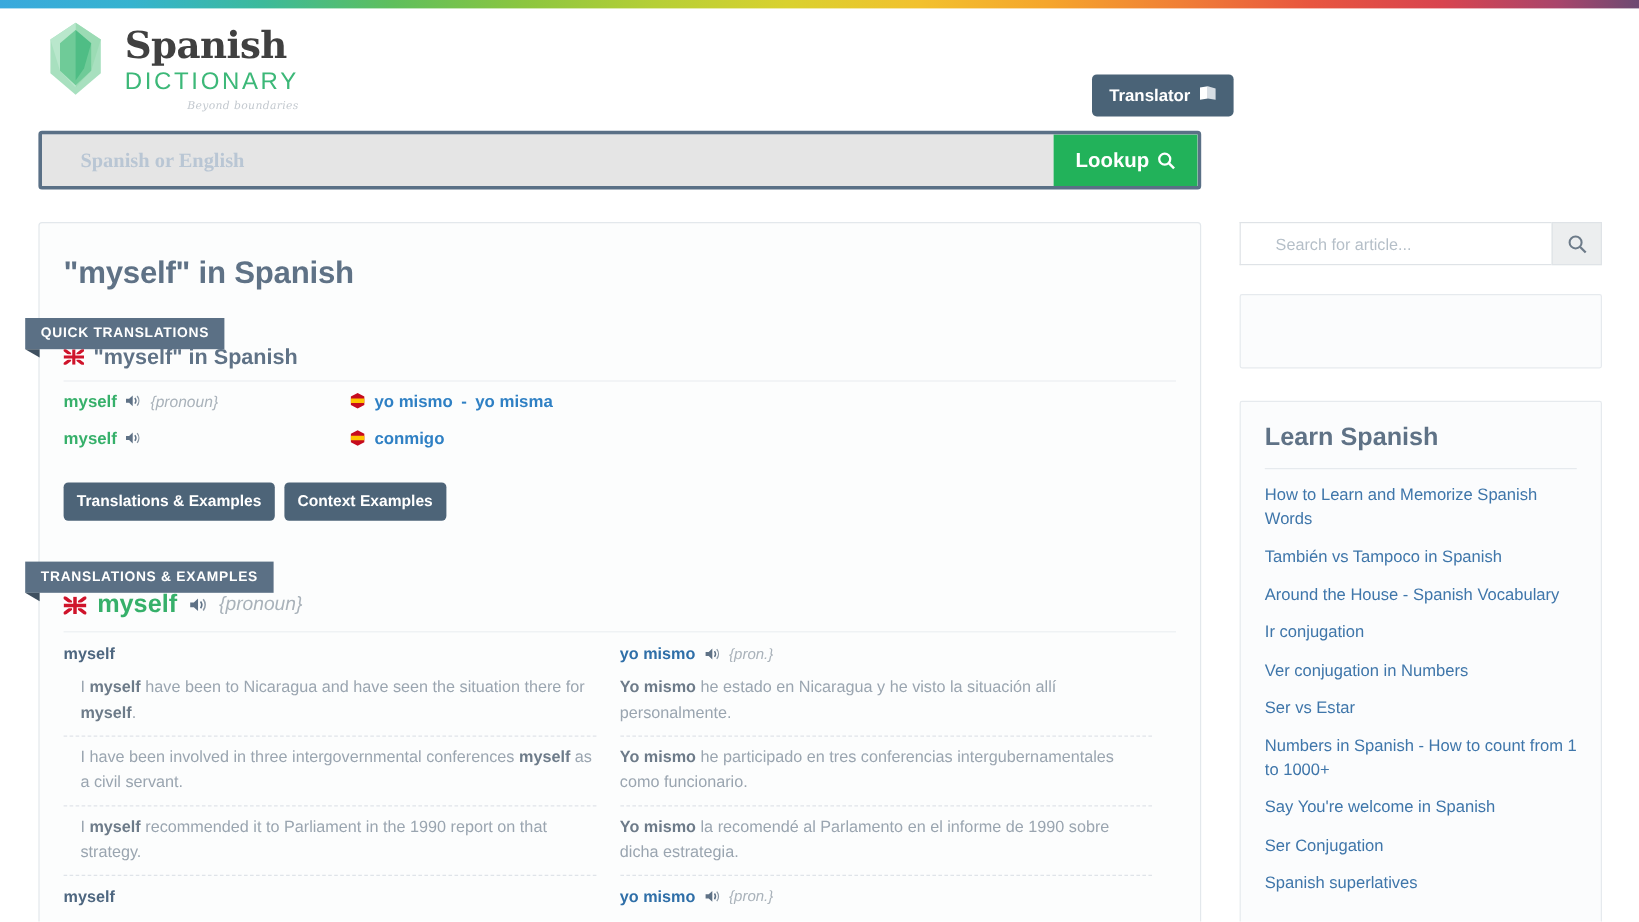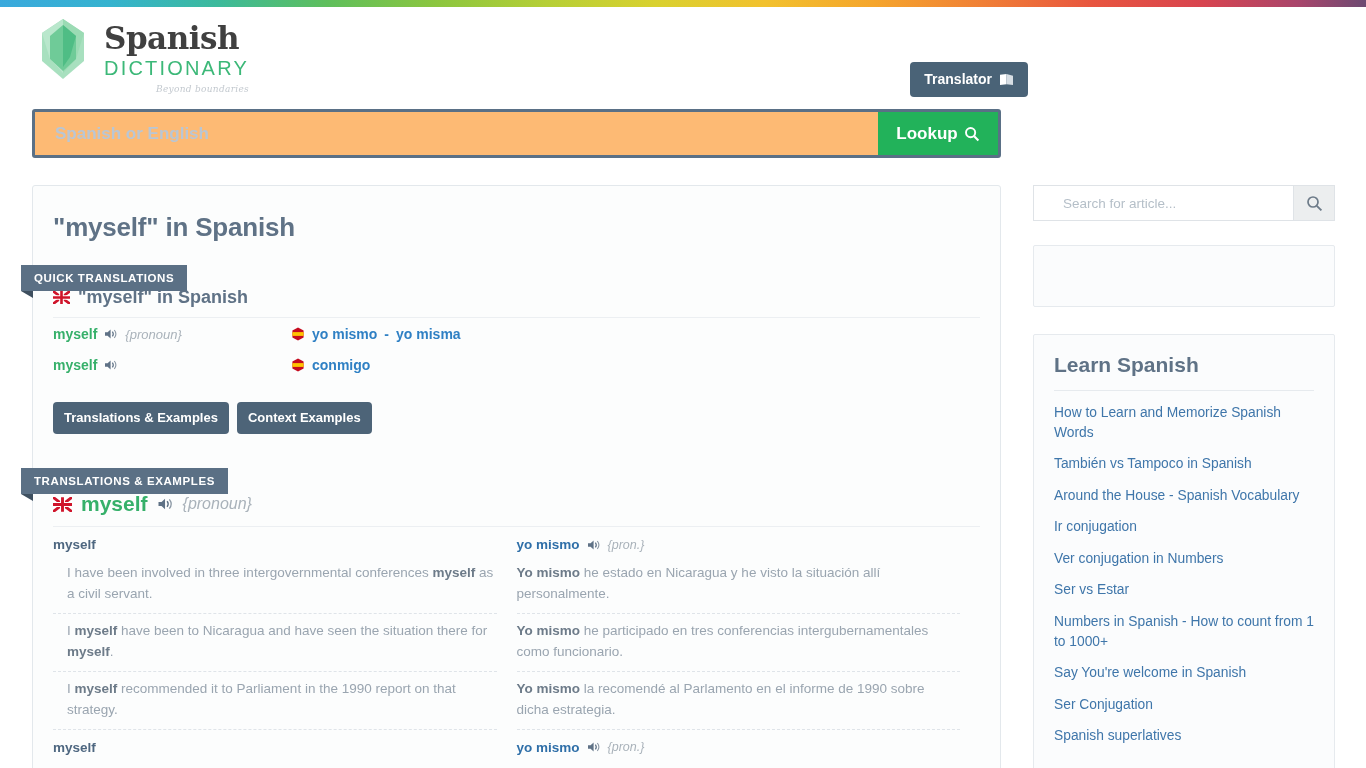--- a/index.html
+++ b/index.html
@@ -46,37 +46,37 @@
     color: #c3c9cf; text-align: right;
     margin-top: 4px; letter-spacing: .3px;
   }
   .translator-btn {
     position: absolute; right: 338px; top: 55px;
     background: #4a6377; color: #fff;
     border: none; border-radius: 4px;
     padding: 9px 14px 10px 14px;
     font-size: 14px; font-weight: bold;
     font-family: "Liberation Sans", sans-serif;
-    cursor: pointer; display: flex; align-items: center; gap: 7px; margin-left: 47px;
+    cursor: pointer; display: flex; align-items: flex-start; gap: 7px; margin-left: 47px;
   }
   .book-icon { display: inline-block; width: 15px; height: 13px; }
 
   
   .searchrow { position: relative; height: 86px; }
   .bigsearch {
     position: absolute; left: 32px; top: 10px;
     width: 969px; height: 49px;
     border: 3px solid #5a7086; border-radius: 3px;
     background: #fff; display: flex; overflow: hidden;
   }
   .bigsearch input {
     flex: 1; border: none; outline: none;
-    padding: 0 20px; font-size: 17px; font-weight: bold;
-    font-family: Liberation Sans, sans-serif;
-    color: #5a6b7d; background: #fdba74;
+    padding: 0 32px; font-size: 17px; font-weight: bold;
+    font-family: Liberation Serif, serif;
+    color: #5a6b7d; background: #e5e5e5;
   }
   .bigsearch input::placeholder { color: #b9c6d4; font-weight: bold; }
   .lookup-btn {
     width: 120px; background: #22b25a; color: #fff;
     border: none; cursor: pointer;
     font-size: 17px; font-weight: bold;
     font-family: "Liberation Sans", sans-serif;
     display: flex; align-items: center; justify-content: center; gap: 6px;
   }
   .kbd-icon {
@@ -351,24 +351,24 @@
           <path d="M10.3 2 A6.4 6.4 0 0 1 10.3 10" fill="none" stroke="#8a97a4" stroke-width="1.1"></path>
         </svg>
         <span class="te-pos">{pronoun}</span>
       </div>
 
       <div class="ex-block">
         <div class="ex-col">
           <div class="ex-head-en">myself</div>
           <div class="ex-rows">
             <div class="ex-sent">
+              <span>I </span><b>myself</b><span> have been to Nicaragua and have seen the situation there for </span><b>myself</b><span>.</span>
+            </div>
+            <div class="ex-sent">
               <span>I have been involved in three intergovernmental conferences </span><b>myself</b><span> as a civil servant.</span>
-            </div>
-            <div class="ex-sent">
-              <span>I </span><b>myself</b><span> have been to Nicaragua and have seen the situation there for </span><b>myself</b><span>.</span>
             </div>
             <div class="ex-sent">
               <span>I </span><b>myself</b><span> recommended it to Parliament in the 1990 report on that strategy.</span>
             </div>
           </div>
         </div>
 
         <div class="ex-col">
           <div class="ex-head-es">
             <span>yo mismo</span>

